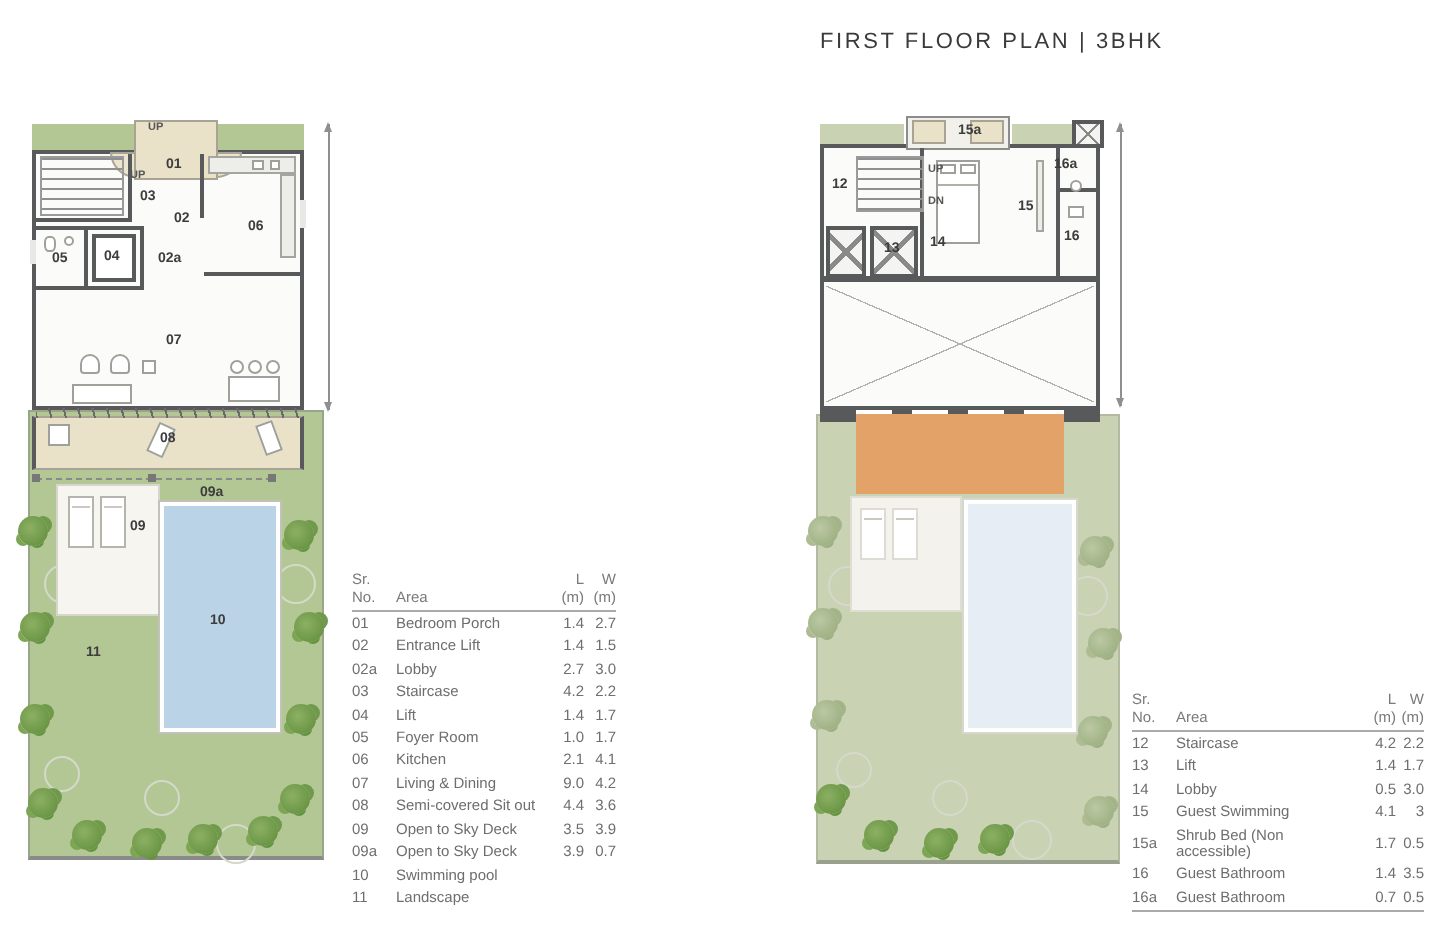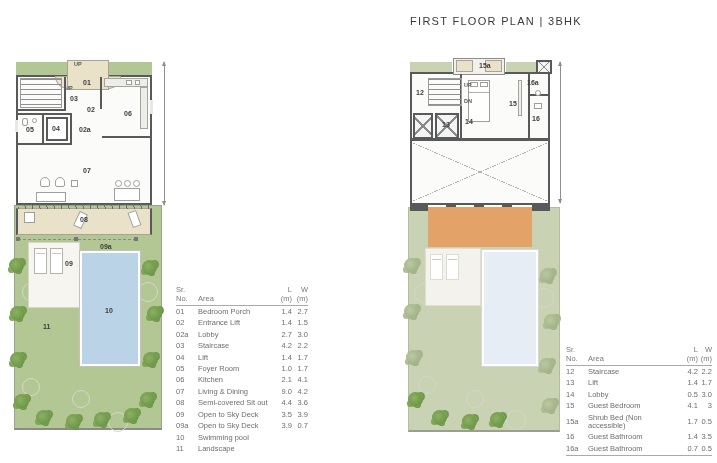--- a/index.html
+++ b/index.html
@@ -360,21 +360,21 @@
           <td class="c3">1.7</td>
         </tr>
         <tr>
           <td class="c0">14</td>
           <td class="c1">Lobby</td>
           <td class="c2">0.5</td>
           <td class="c3">3.0</td>
         </tr>
         <tr>
           <td class="c0">15</td>
-          <td class="c1">Guest Bedroom</td>
+          <td class="c1">Guest Swimming</td>
           <td class="c2">4.1</td>
           <td class="c3">3</td>
         </tr>
         <tr>
           <td class="c0">15a</td>
           <td class="c1">Shrub Bed (Non accessible)</td>
           <td class="c2">1.7</td>
           <td class="c3">0.5</td>
         </tr>
         <tr>

